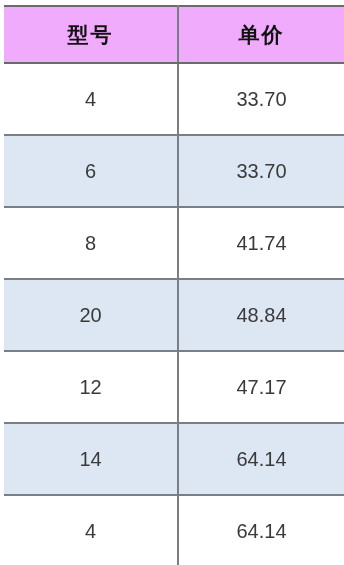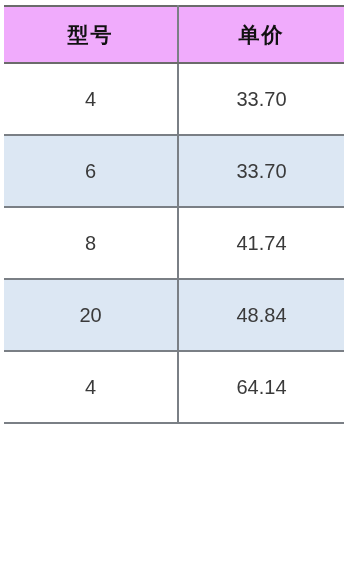--- a/index.html
+++ b/index.html
@@ -128,20 +128,36 @@
       <tr class="striped">
         <td class="col-sep">
           <span class="cell-text">20</span>
         </td>
         <td>
           <span class="cell-text">48.84</span>
         </td>
       </tr>
       <tr>
         <td class="col-sep">
+          <span class="cell-text">12</span>
+        </td>
+        <td>
+          <span class="cell-text">47.17</span>
+        </td>
+      </tr>
+      <tr class="striped">
+        <td class="col-sep">
+          <span class="cell-text">14</span>
+        </td>
+        <td>
+          <span class="cell-text">64.14</span>
+        </td>
+      </tr>
+      <tr>
+        <td class="col-sep">
           <span class="cell-text">4</span>
         </td>
         <td>
           <span class="cell-text">64.14</span>
         </td>
       </tr>
     </tbody>
   </table>
 </div>
 

